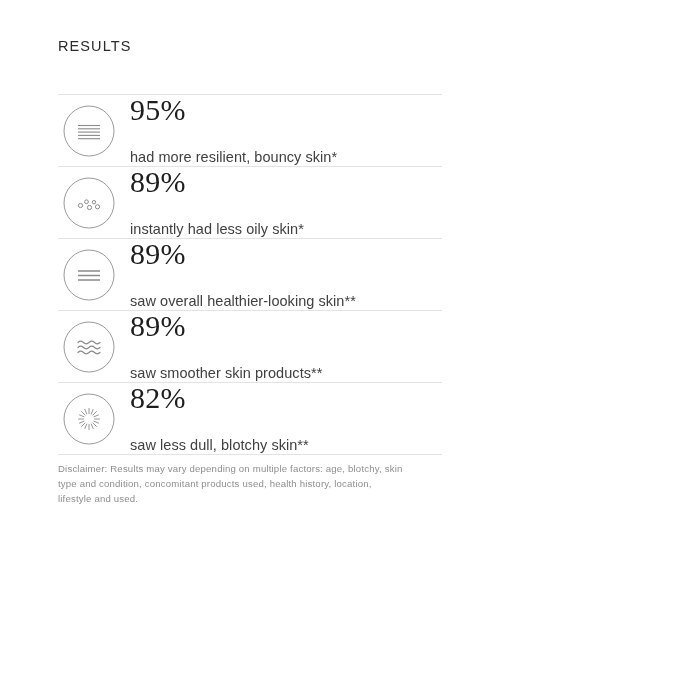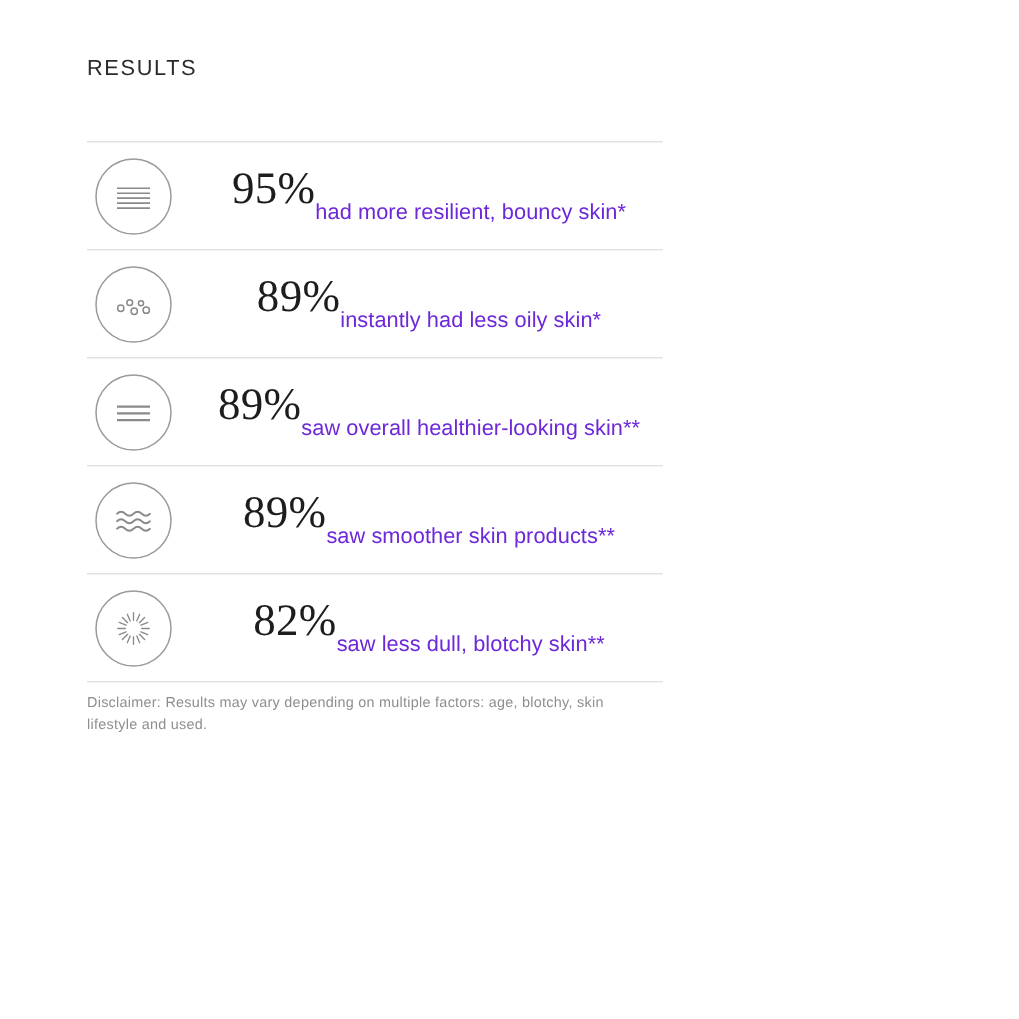--- a/index.html
+++ b/index.html
@@ -66,39 +66,39 @@
     justify-content: center;
   }
 
   .icon-wrap svg {
     display: block;
   }
 
   .row-text {
     flex: 1 1 auto;
     display: flex;
-    flex-direction: row;
+    flex-direction: column;
     justify-content: center;
     padding-top: 2px;
   }
 
   .pct {
     font-family: "Liberation Serif", "DejaVu Serif", serif;
     font-size: 30px;
     line-height: 1.02;
     color: #1d1d1d;
     letter-spacing: 0.2px;
     font-weight: 400;
   }
 
   .claim {
     font-family: "Liberation Sans", sans-serif;
     font-size: 14.5px;
     line-height: 1.35;
-    color: #6d28d9;
+    color: #404040;
     margin-top: 22px;
     letter-spacing: 0.05px;
   }
 
   .disclaimer {
     position: absolute;
     left: 58px;
     top: 462px;
     width: 360px;
     font-family: "Liberation Sans", sans-serif;
@@ -231,16 +231,17 @@
         <span class="claim">saw less dull, blotchy skin**</span>
       </span>
     </div>
 
     <hr class="divider">
 
   </div>
 
   <div class="disclaimer">
     <p>Disclaimer: Results may vary depending on multiple factors: age, blotchy, skin</p>
+    <p>type and condition, concomitant products used, health history, location,</p>
     <p>lifestyle and used.</p>
   </div>
 
 </div>
 
 </body></html>

